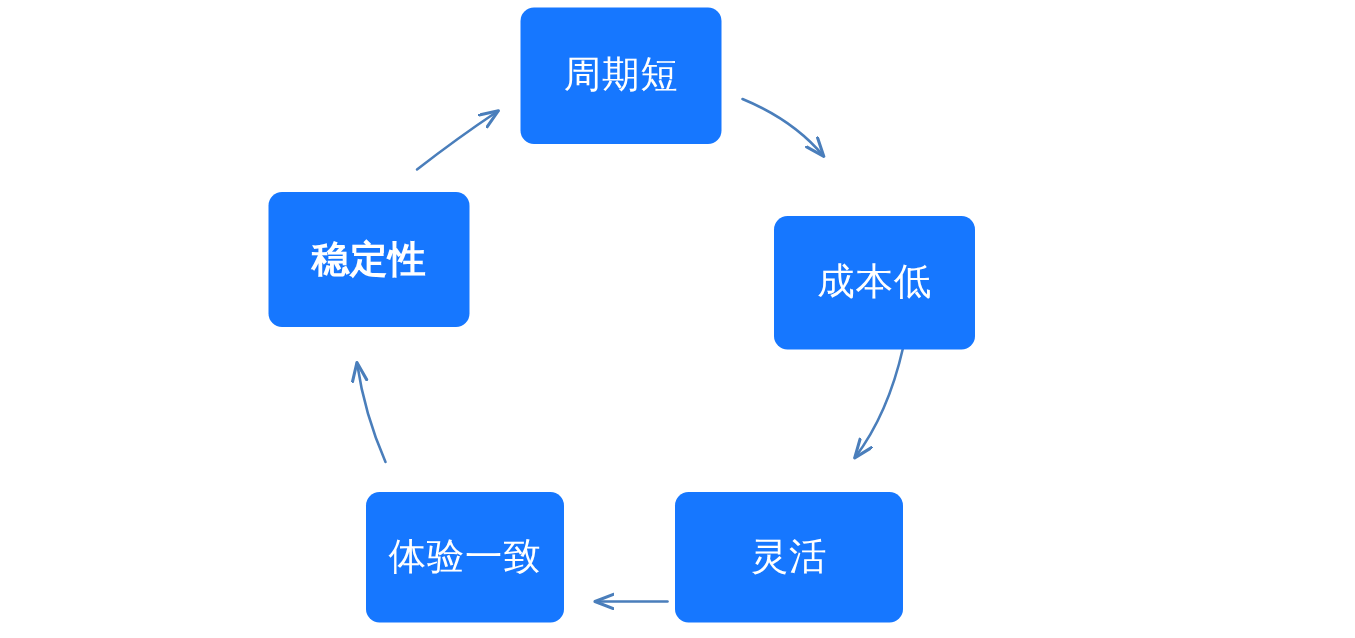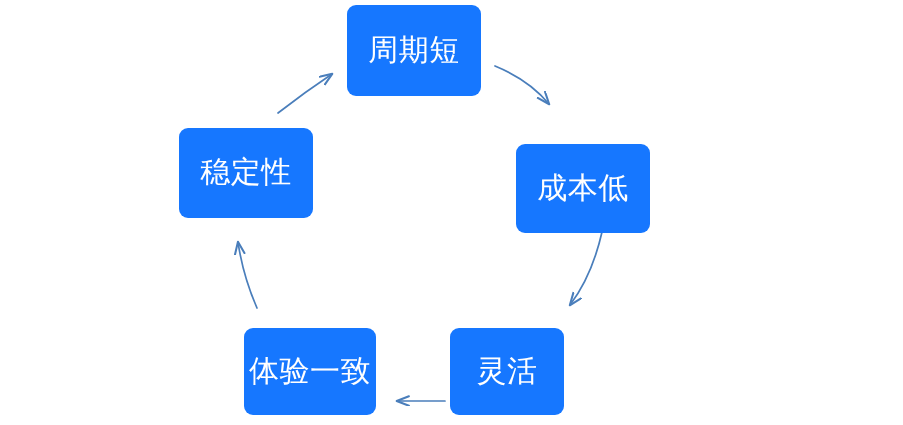--- a/index.html
+++ b/index.html
@@ -26,36 +26,36 @@
     pointer-events: none;
   }
   .node {
     position: absolute;
     display: flex;
     align-items: center;
     justify-content: center;
     background: #1677ff;
     border-radius: 9px;
     color: #ffffff;
-    font-size: 30px;
+    font-size: 25px;
     line-height: 1;
     letter-spacing: 0.5px;
     white-space: nowrap;
     box-sizing: border-box;
   }
   .node-label {
     display: block;
     transform: translateY(-1px);
   }
   
   #node-top        { left: 347px; top: 5px;   width: 134px; height: 91px; }
   #node-right      { left: 516px; top: 144px; width: 134px; height: 89px; }
-  #node-bottomright{ left: 450px; top: 328px; width: 114px; height: 87px; }
+  #node-bottomright{ left: 450px; top: 328px; width: 152px; height: 87px; }
   #node-bottomleft { left: 244px; top: 328px; width: 132px; height: 87px; }
-  #node-left       { left: 179px; top: 128px; width: 134px; height: 90px; }
+  #node-left       { left: 179px; top: 128px; width: 134px; height: 90px; font-weight: bold; }
 </style>
 </head>
 <body>
 
 <div id="canvas">
 
   <svg id="arrow-layer" viewBox="0 0 903 425" xmlns="http://www.w3.org/2000/svg">
     <defs>
       <marker id="arrowhead" markerWidth="9" markerHeight="9" refX="7.4" refY="3.2" orient="auto" markerUnits="strokeWidth">
         <path d="M0.4,0.4 L7.6,3.2 L0.4,6.0" fill="none" stroke="#4a7ebb" stroke-width="1.2" stroke-linecap="round" stroke-linejoin="round"></path>

